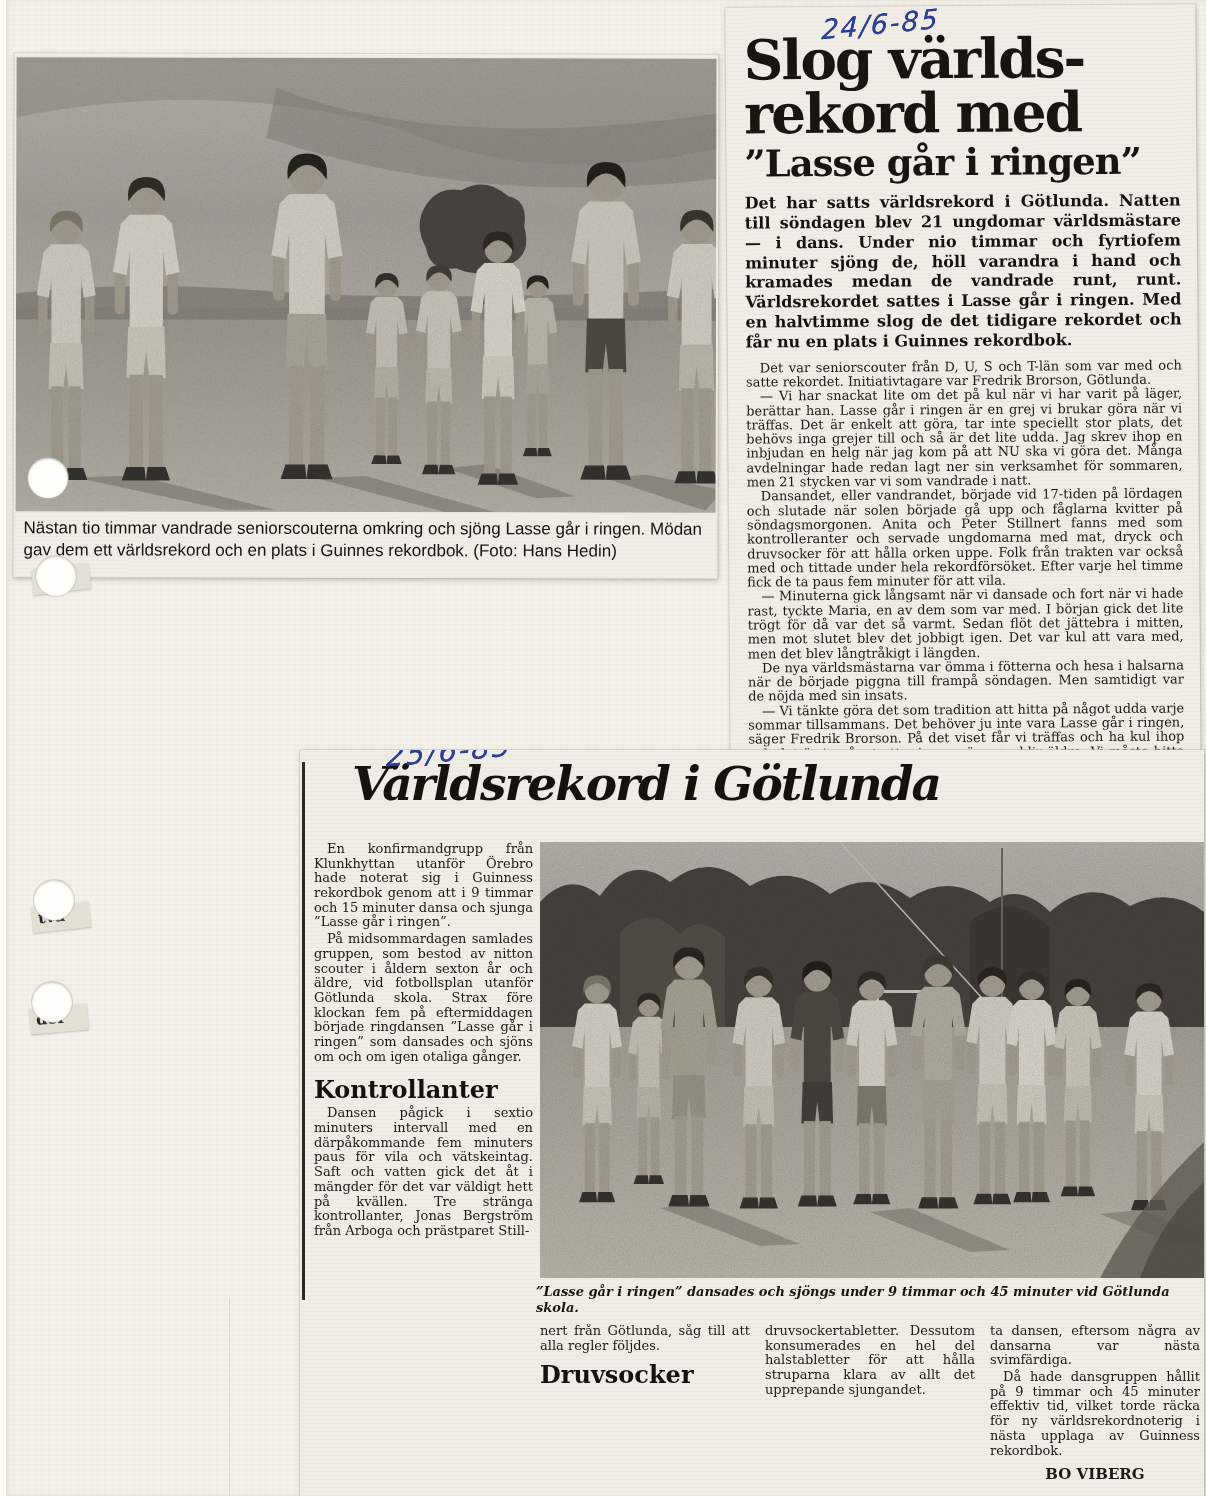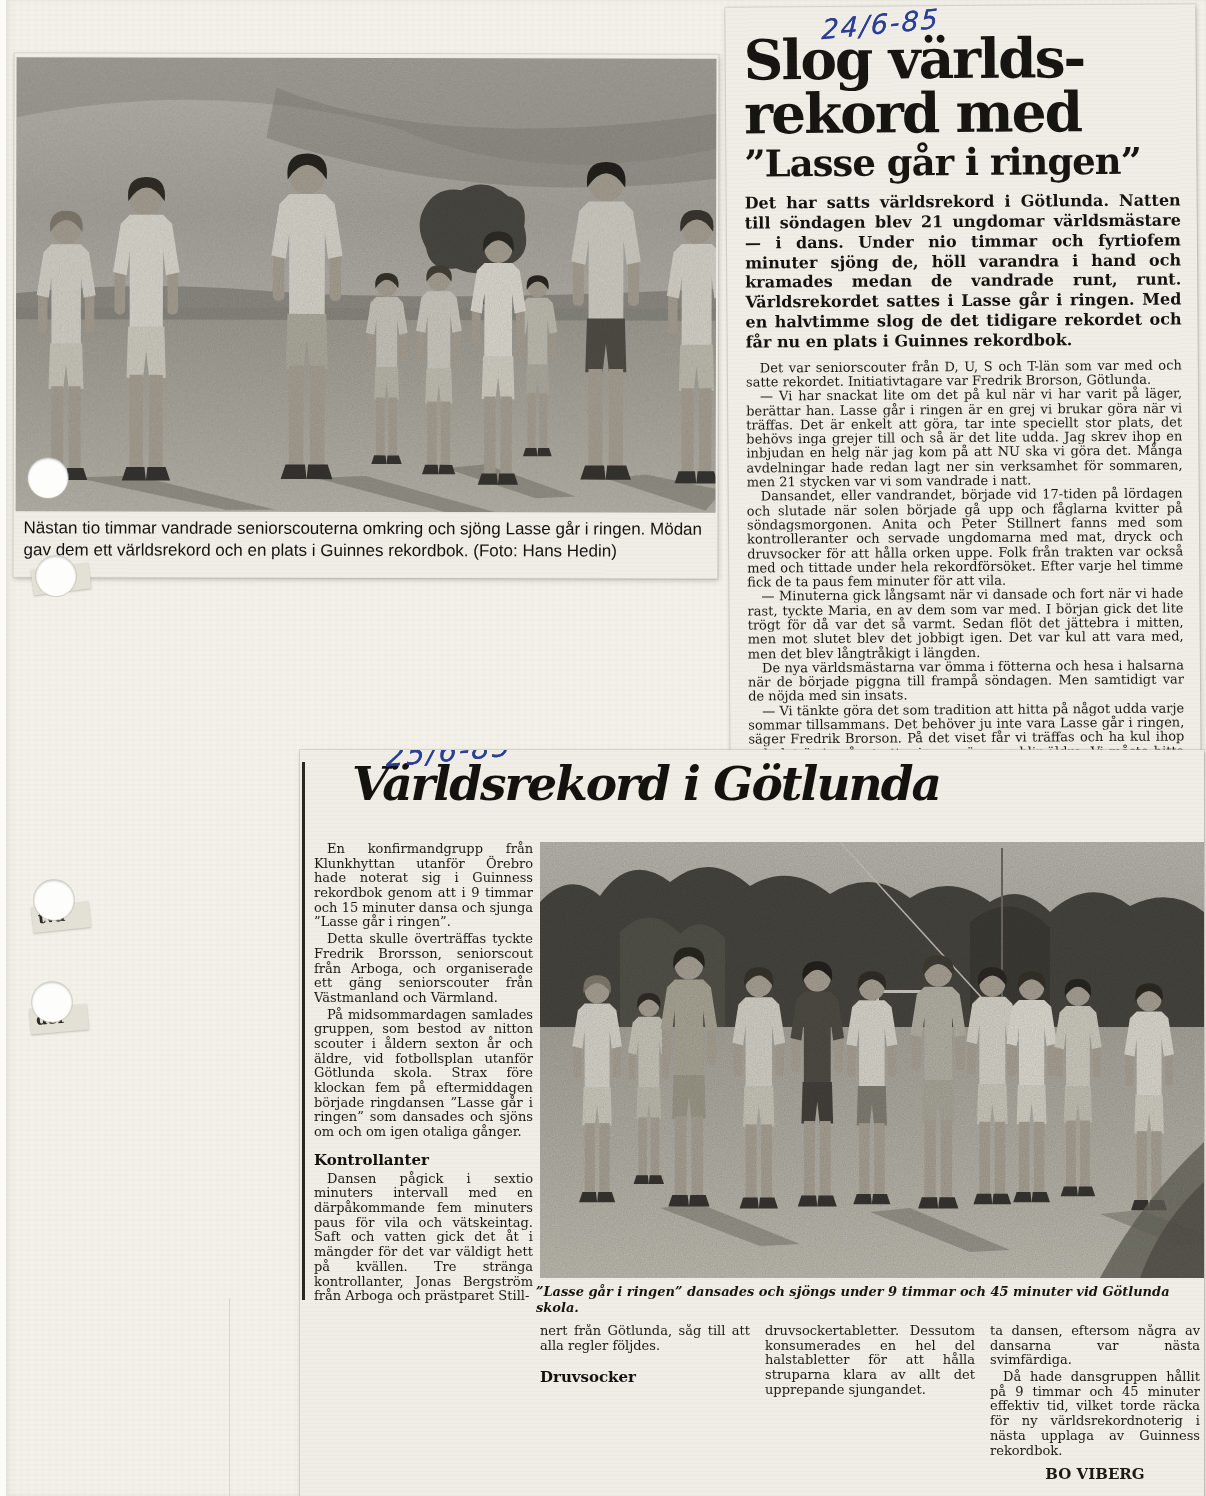--- a/index.html
+++ b/index.html
@@ -59,24 +59,24 @@
     position:absolute;left:16px;top:6px;width:884px;
     font-size:47px;font-weight:bold;font-style:italic;letter-spacing:-2px;color:#14120e;
     white-space:nowrap;
     margin-left:36px;
   }
   .a2-leftcol{position:absolute;left:14px;top:84px;width:219px;overflow:hidden;height:656px;}
   .a2-lead{font-weight:bold;font-size:15.5px;line-height:1.24;text-align:justify;color:#14120e;}
   .colbody{font-size:13px;line-height:1.13;text-align:justify;color:#1b1914;}
   .colbody p{margin:0 0 2px 0;text-indent:13px;}
   .a2-leftcol .colbody{margin-top:8px;}
-  .sec-h{font-weight:bold;font-size:15px;margin:12px 0 3px 0;color:#14120e;text-indent:0;}
+  .sec-h{font-weight:bold;font-size:24px;margin:12px 0 3px 0;color:#14120e;text-indent:0;}
   .a2-cols{position:absolute;left:240px;top:574px;width:660px;display:flex;gap:15px;}
   .a2-cols .col{flex:1;overflow:hidden;height:166px;}
-  .a2-cols .sec-h{margin:16px 0 2px 0;}
+  .a2-cols .sec-h{margin:8px 0 2px 0;}
   .byline{font-weight:bold;font-size:15px;text-align:center;margin-top:8px;text-indent:0;}
 
   
   .punch{position:absolute;width:40px;height:40px;border-radius:50%;background:#fdfdfb;
          box-shadow:inset 0 1px 2px rgba(0,0,0,.18), 0 0 0 1px rgba(190,186,175,.6);z-index:5;}
   .scrap{position:absolute;width:52px;height:26px;background:#e3e0d6;color:#2a2823;
          font-size:16px;font-weight:bold;padding-left:6px;line-height:24px;
          box-shadow:0 1px 2px rgba(0,0,0,.2);z-index:4;}
   .faint-line{position:absolute;left:223px;top:1298px;width:1px;height:198px;background:#d9d6cc;}
 
@@ -174,21 +174,20 @@
   </div>
 
   <div class="clipping clip-a2">
     <div class="a2-rule"></div>
     <div class="handwriting hw2">25/6-85</div>
     <div class="a2-h">Världsrekord i Götlunda</div>
 
     <div class="a2-leftcol">
       <div class="colbody">
         <p>En konfirmandgrupp från Klunkhyttan utanför Örebro hade noterat sig i Guinness rekordbok genom att i 9 timmar och 15 minuter dansa och sjunga ”Lasse går i ringen”.</p>
-        <p>Detta skulle överträffas tyckte Fredrik Brorsson, seniorscout från Arboga, och organiserade ett gäng seniorscouter från Västmanland och Värmland.</p>
         <p>På midsommardagen samlades gruppen, som bestod av nitton scouter i åldern sexton år och äldre, vid fotbollsplan utanför Götlunda skola. Strax före klockan fem på eftermiddagen började ringdansen ”Lasse går i ringen” som dansades och sjöns om och om igen otaliga gånger.</p>
         <div class="sec-h">Kontrollanter</div>
         <p>Dansen pågick i sextio minuters intervall med en därpåkommande fem minuters paus för vila och vätskeintag. Saft och vatten gick det åt i mängder för det var väldigt hett på kvällen. Tre stränga kontrollanter, Jonas Bergström från Arboga och prästparet Still-</p>
       </div>
     </div>
 
     <div class="photo-frame photo2">
       <svg viewBox="0 0 664 436" width="664" height="436">
         <defs>
           <linearGradient id="sky2" x1="0" y1="0" x2="0" y2="1">

